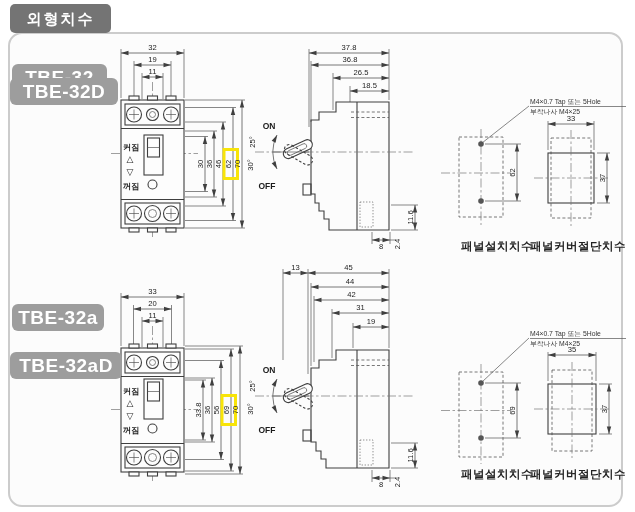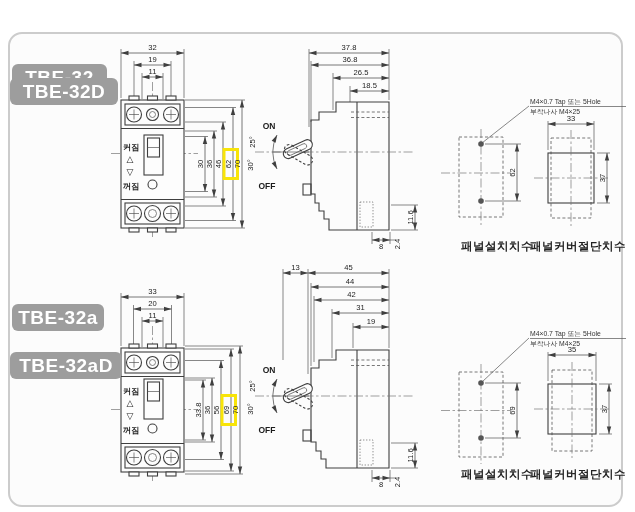--- a/index.html
+++ b/index.html
@@ -37,20 +37,21 @@
       <marker id="aE" markerWidth="9" markerHeight="6" refX="8" refY="3" orient="auto" markerUnits="userSpaceOnUse">
         <path d="M0.5,0.8 L8,3 L0.5,5.2 Z" fill="#3f3f3f"></path>
         </marker>
       <marker id="aS" markerWidth="9" markerHeight="6" refX="1" refY="3" orient="auto" markerUnits="userSpaceOnUse">
         <path d="M8.5,0.8 L1,3 L8.5,5.2 Z" fill="#3f3f3f"></path>
         </marker>
     </defs>
   </svg>
 
   <div class="frame"></div>
+  <div class="titleTab">외형치수</div>
 
   <div class="badge" style="left:12px;top:64px;width:95px;height:27px">TBE-32</div>
   <div class="badge" style="left:10px;top:78px;width:108px;height:27px">TBE-32D</div>
   <div class="badge" style="left:12px;top:304px;width:92px;height:27px">TBE-32a</div>
   <div class="badge" style="left:10px;top:352px;width:112px;height:27px">TBE-32aD</div>
 
   <svg style="left:105px;top:32px" width="530" height="230" viewBox="0 0 530 230">
 
     <g>
       <path class="th" d="M16,17 V66 M79,17 V66"></path>

